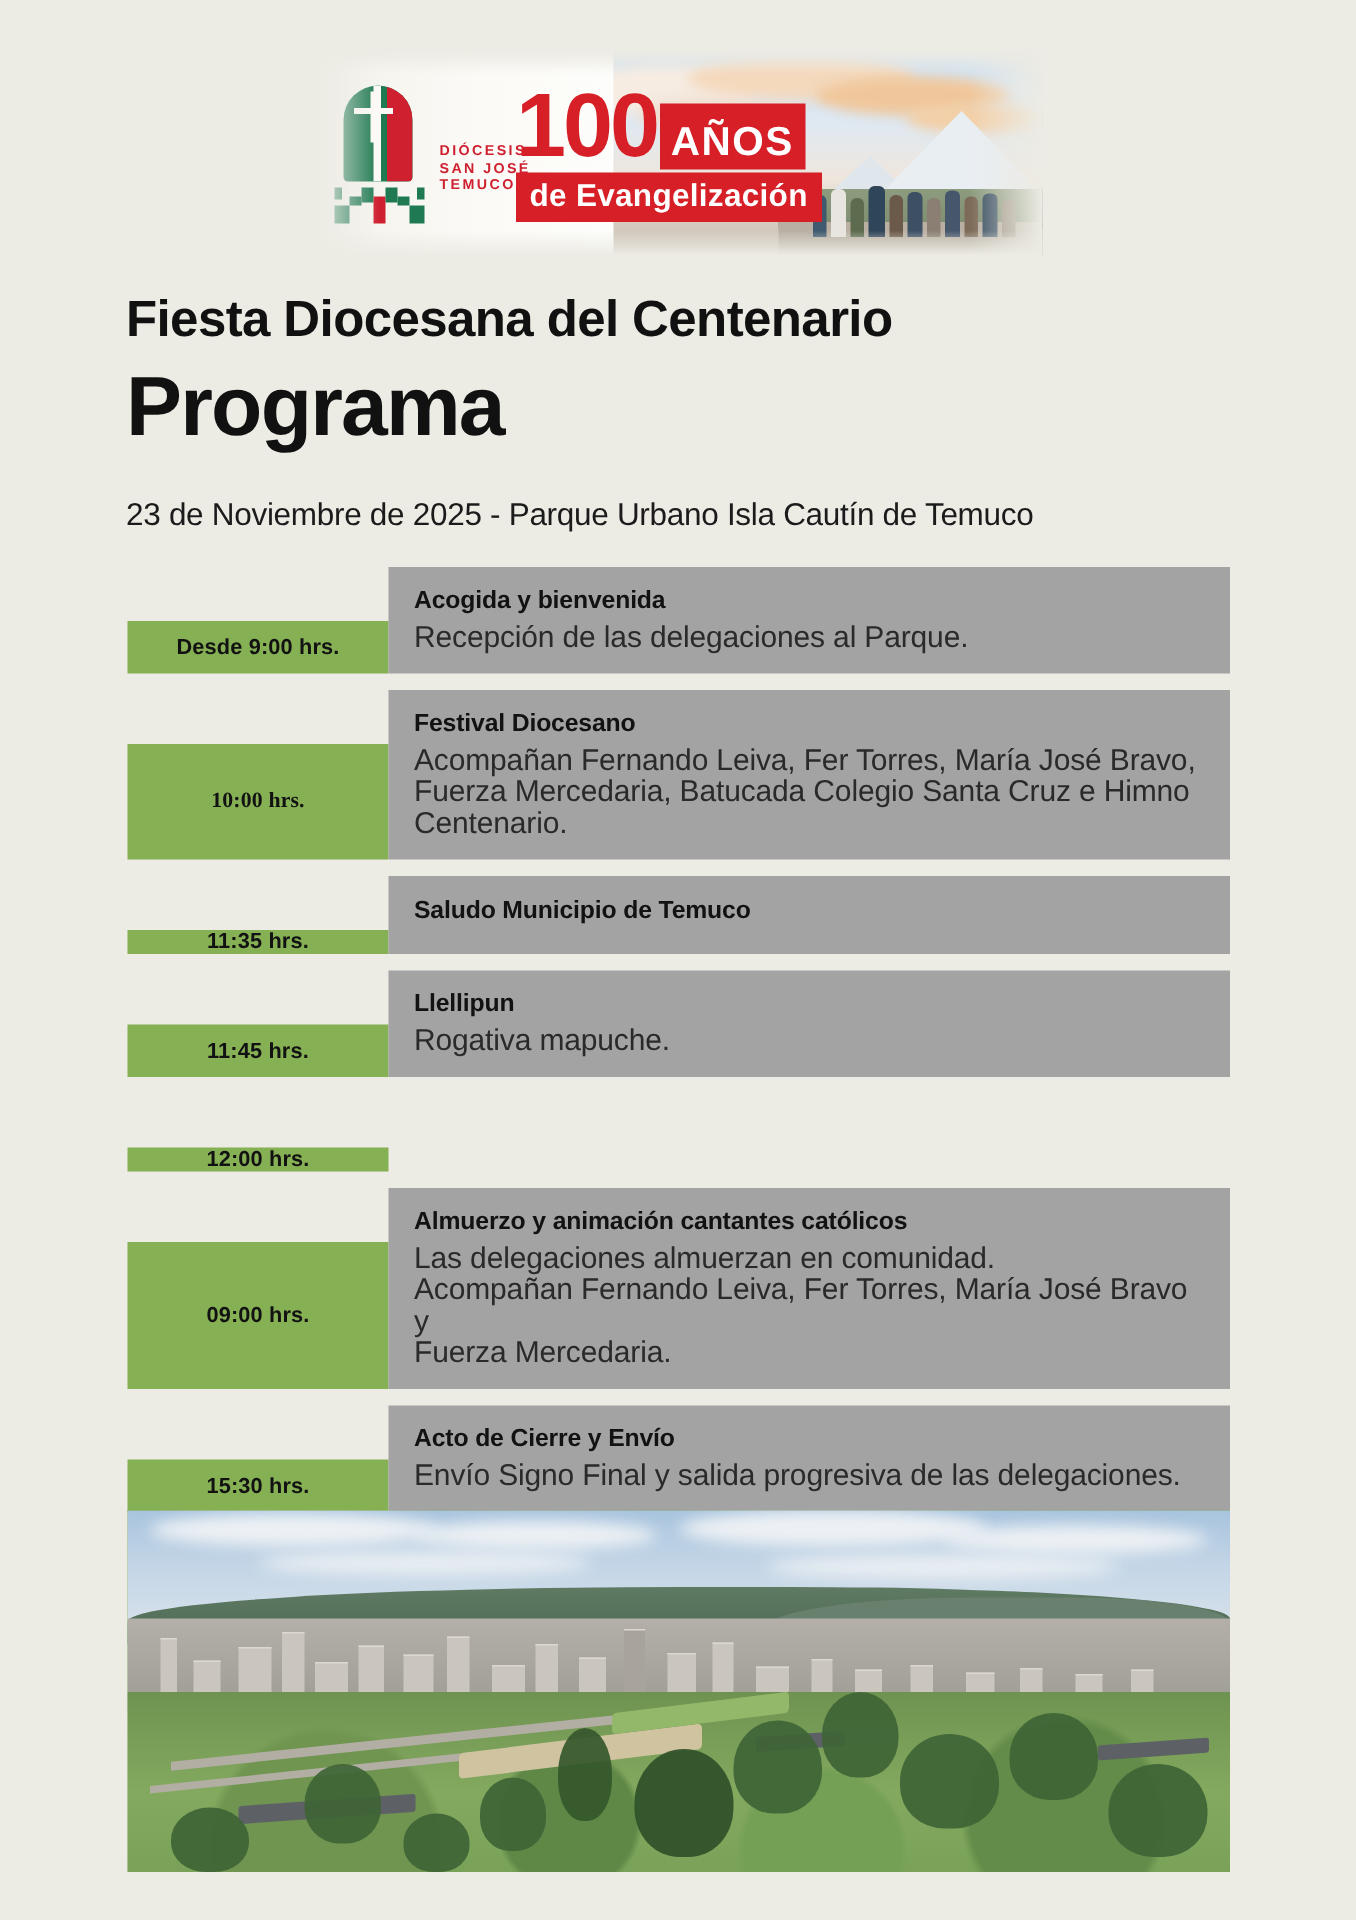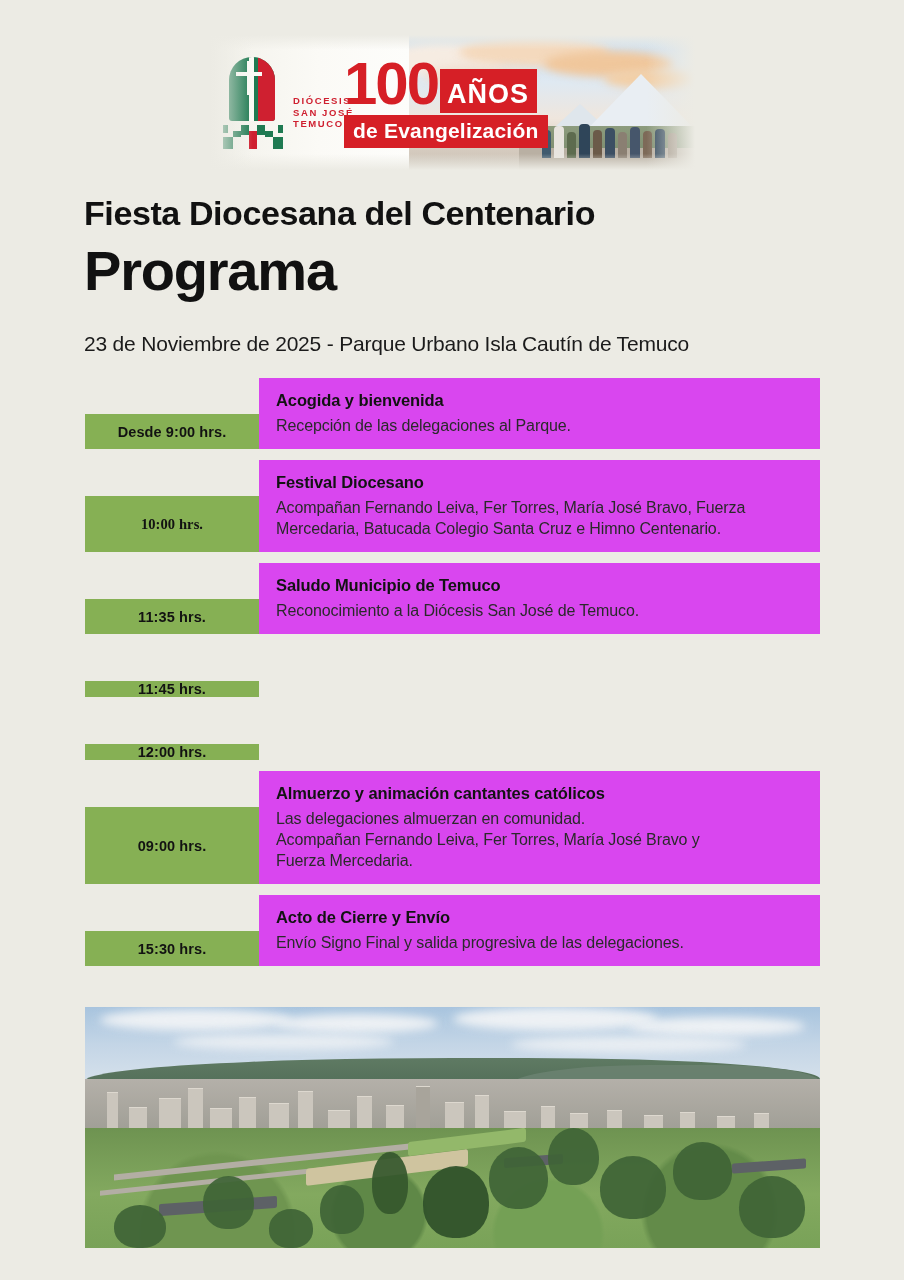--- a/index.html
+++ b/index.html
@@ -267,36 +267,36 @@
     font-size: 14.5px;
     font-weight: bold;
     display: flex;
     align-items: center;
     justify-content: center;
     letter-spacing: 0.1px;
     margin-top: 36px;
   }
   .sched-body {
     flex: 1 1 auto;
-    background: #d946ef;
+    background: #a3a3a3;
     padding: 13px 18px 13px 17px;
     box-sizing: border-box;
     display: flex;
     flex-direction: column;
     justify-content: center;
   }
   .sched-title {
     font-size: 16.5px;
     font-weight: bold;
     color: #121212;
     margin-bottom: 5px;
     letter-spacing: -0.1px;
   }
   .sched-desc {
-    font-size: 16px;
+    font-size: 20px;
     color: #2a2a2a;
     line-height: 21px;
     letter-spacing: -0.1px;
     white-space: pre-line;
   }
 
   
   .photo {
     position: absolute;
     left: 85px;
@@ -465,25 +465,28 @@
       <div class="sched-time" style="background: rgb(134, 176, 84); font-family: Liberation Serif, serif;">10:00 hrs.</div>
       <div class="sched-body">
         <div class="sched-title">Festival Diocesano</div>
         <div class="sched-desc">Acompañan Fernando Leiva, Fer Torres, María José Bravo, Fuerza Mercedaria, Batucada Colegio Santa Cruz e Himno Centenario.</div>
       </div>
     </div>
     <div class="sched-row">
       <div class="sched-time" style="background: rgb(134, 176, 84);">11:35 hrs.</div>
       <div class="sched-body">
         <div class="sched-title">Saludo Municipio de Temuco</div>
-        <div class="sched-desc">Reconocimiento a la Diócesis San José de Temuco.</div>
       </div>
     </div>
     <div class="sched-row">
       <div class="sched-time" style="background: rgb(134, 176, 84);">11:45 hrs.</div>
+      <div class="sched-body">
+        <div class="sched-title">Llellipun</div>
+        <div class="sched-desc">Rogativa mapuche.</div>
+      </div>
     </div>
     <div class="sched-row">
       <div class="sched-time" style="background: rgb(134, 176, 84);">12:00 hrs.</div>
     </div>
     <div class="sched-row">
       <div class="sched-time" style="background: rgb(134, 176, 84);">09:00 hrs.</div>
       <div class="sched-body">
         <div class="sched-title">Almuerzo y animación cantantes católicos</div>
         <div class="sched-desc">Las delegaciones almuerzan en comunidad.
 Acompañan Fernando Leiva, Fer Torres, María José Bravo y

